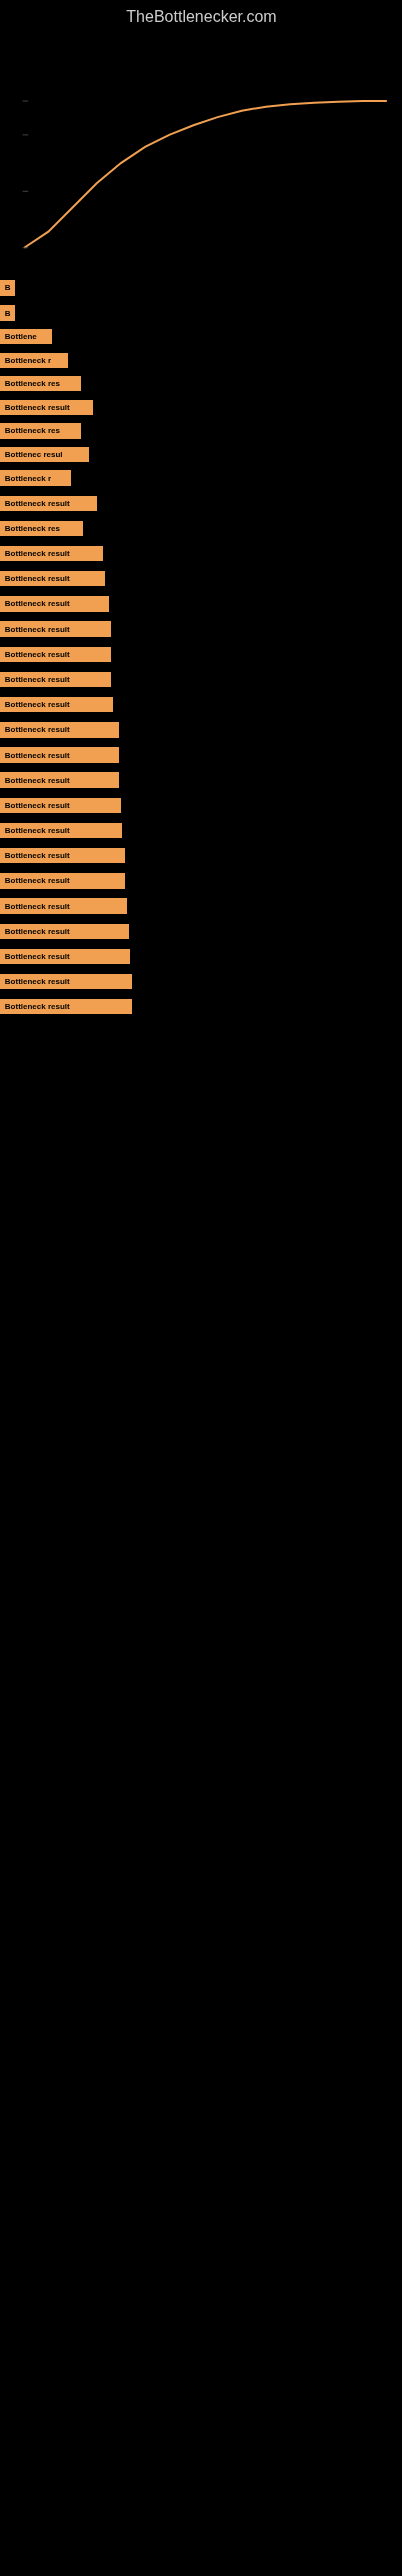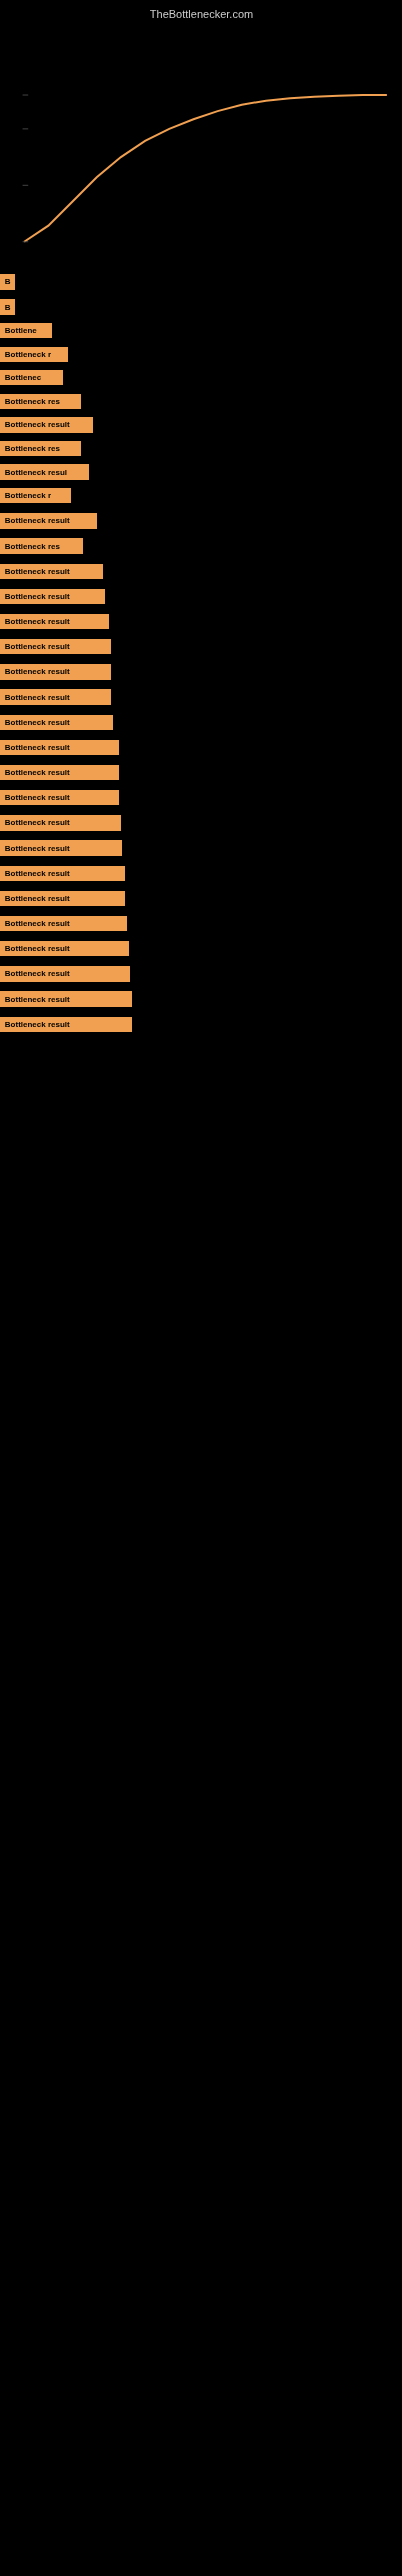--- a/index.html
+++ b/index.html
@@ -9,21 +9,21 @@
     }
     body {
       background-color: #000;
       width: 403px;
       min-height: 2576px;
       font-family: Arial, sans-serif;
       position: relative;
     }
     .site-title {
       color: #ccc;
-      font-size: 11px;
+      font-size: 16px;
       text-align: center;
       padding-top: 8px;
       padding-bottom: 4px;
     }
     .chart-area {
       width: 403px;
       height: 242px;
       background: #000;
       position: relative;
     }
@@ -72,38 +72,35 @@
 
 
   <div style="padding: 4.8px 0 1.6px 0;">
     <span class="result-label" style="width:52px; font-size:8px;">Bottlene</span>
   </div>
 
   <div style="padding: 4.8px 0 1.6px 0;">
     <span class="result-label" style="width:68px; font-size:8px;">Bottleneck r</span>
   </div>
 
-  <div style="padding: 4.8px 0 1.6px 0;">
-    <span class="result-label" style="width:63px; font-size:8px;">Bottlenec</span>
-  </div>
 
   <div style="padding: 4.8px 0 1.6px 0;">
     <span class="result-label" style="width:81px; font-size:8px;">Bottleneck res</span>
   </div>
 
   <div style="padding: 4.8px 0 1.6px 0;">
     <span class="result-label" style="width:93px; font-size:8px;">Bottleneck result</span>
   </div>
 
   <div style="padding: 4.8px 0 1.6px 0;">
     <span class="result-label" style="width:81px; font-size:8px;">Bottleneck res</span>
   </div>
 
   <div style="padding: 4.8px 0 1.6px 0;">
-    <span class="result-label" style="width:89px; font-size:8px;">Bottleneck resul</span>
+    <span class="result-label" style="width:89px; font-size:8px;">Bottlenec resul</span>
   </div>
 
   <div style="padding: 4.8px 0 1.6px 0;">
     <span class="result-label" style="width:71px; font-size:8px;">Bottleneck r</span>
   </div>
 
   <div style="padding: 6.4px 0 1.6px 0;">
     <span class="result-label" style="width:97px; font-size:8px;">Bottleneck result</span>
   </div>
 

